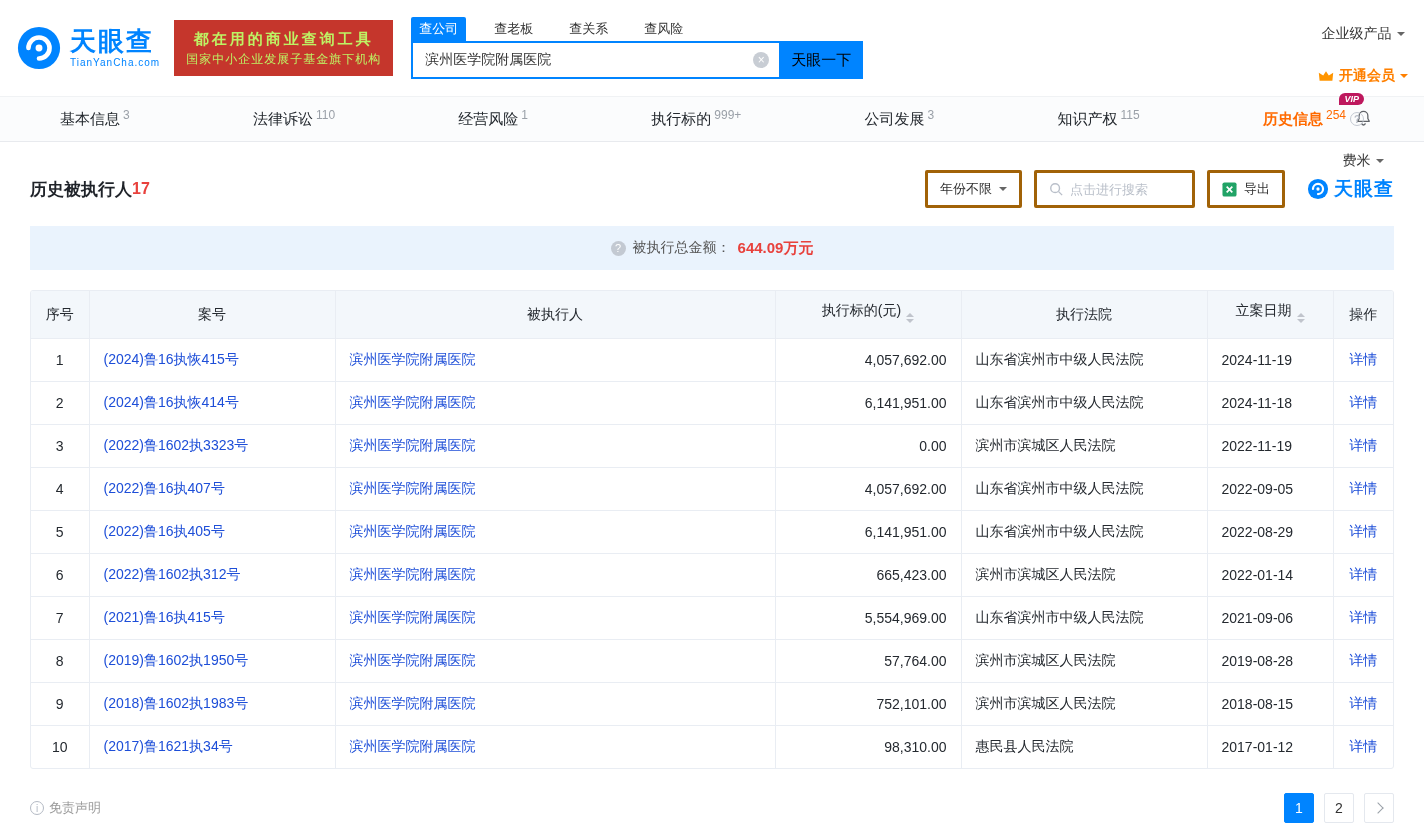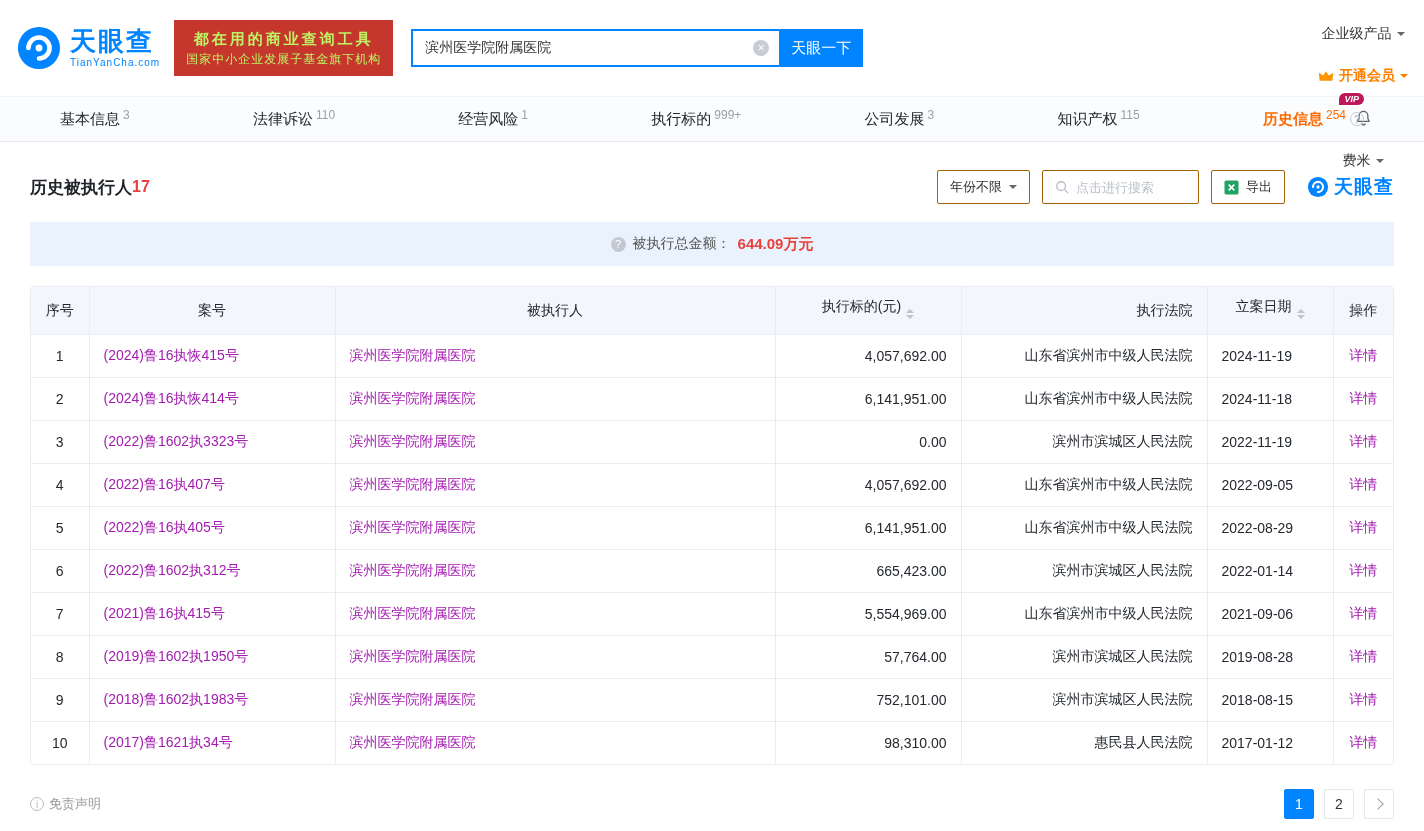--- a/index.html
+++ b/index.html
@@ -18,21 +18,21 @@
 
   .search-wrap { margin-left:18px; width:452px; }
   .s-tabs { display:flex; align-items:flex-end; gap:20px; font-size:13px; height:24px; }
   .s-tab { color:#333; cursor:pointer; padding:3px 8px; }
   .s-tab.active { background:#0084ff; color:#fff; border-radius:2px 2px 0 0; }
   .s-box { display:flex; height:38px; }
   .s-input-wrap { position:relative; flex:1; }
   .s-input { width:100%; height:38px; border:2px solid #0084ff; border-right:none; padding:0 34px 0 12px; font-size:14px; color:#333; outline:none; font-family:inherit; }
   .clear-ic { position:absolute; right:10px; top:11px; width:16px; height:16px; border-radius:50%; background:#c8cdd4; color:#fff; font-size:12px; line-height:16px; text-align:center; cursor:pointer; }
   .clear-ic::after { content:"×"; }
-  .s-btn { width:84px; background:#0084ff; color:#ffffff; border:none; font-size:15px; cursor:pointer; font-family:inherit; }
+  .s-btn { width:84px; background:#0084ff; color:#000000; border:none; font-size:15px; cursor:pointer; font-family:inherit; }
 
   .hnav { margin-left:auto; display:flex; align-items:center; gap:24px; font-size:14px; color:#333; white-space:nowrap;flex-direction:column; }
   .apps-btn { display:flex; align-items:center; gap:6px; background:#eef3f9; border-radius:3px; padding:7px 10px; cursor:pointer; font-weight:bold; color:#29466f; }
   .hnav-item { cursor:pointer; display:flex; align-items:center; gap:5px; }
   .vip-link { color:#ff8000; font-weight:bold; }
   .caret { width:0; height:0; border:4px solid transparent; border-top-color:#666; margin-top:4px; display:inline-block; }
   .caret.orange { border-top-color:#ff8000; }
   .caret.blue { border-top-color:#29466f; }
 
   
@@ -43,44 +43,44 @@
   .ctab.active .cnt { color:#ff6a00; font-weight:normal; }
   .vip-badge { position:absolute; top:-13px; right:2px; background:#be185d; color:#fff; font-size:9px; font-weight:bold; padding:1px 5px; border-radius:6px 6px 6px 0; font-style:italic; }
   .qmark { display:inline-flex; width:14px; height:14px; border-radius:50%; border:1px solid #c3c9d2; color:#b4bac4; font-size:10px; align-items:center; justify-content:center; margin-left:4px; position:relative; top:-1px; }
 
   
   .content { padding:0 30px; }
   .sec-head { margin-top:28px; display:flex; align-items:center; }
   .sec-title { font-size:17px; font-weight:bold; color:#1f2329; }
   .sec-count { color:#e8413c; font-weight:bold; font-size:16px; }
   .sec-ctrls { margin-left:auto; display:flex; align-items:center; gap:12px; }
-  .ctrl { height:34px; border:1px solid #a16207; border-radius:2px; display:flex; align-items:center; gap:7px; padding:16px 12px; font-size:13px; color:#333; background:#fff; cursor:pointer; }
+  .ctrl { height:34px; border:3px solid #a16207; border-radius:2px; display:flex; align-items:center; gap:7px; padding:16px 12px; font-size:13px; color:#333; background:#fff; cursor:pointer; }
   .ctrl input { border:none; outline:none; width:110px; font-size:13px; color:#333; font-family:inherit; }
   .ctrl input::placeholder { color:#b9bfc9; }
   .brandmark { display:flex; align-items:center; gap:5px; color:#0084ff; font-weight:bold; font-size:19px; letter-spacing:1px; margin-left:10px; }
 
   .summary { margin-top:18px; height:44px; background:#eaf3fd; display:flex; align-items:center; justify-content:center; gap:7px; font-size:14px; color:#555; }
   .q-fill { width:15px; height:15px; border-radius:50%; background:#c3c9d2; color:#fff; font-size:11px; display:inline-flex; align-items:center; justify-content:center; }
   .summary b { color:#e8413c; font-size:15px; }
 
   
   .tbl-wrap { margin-top:20px; border:1px solid #e9edf3; border-radius:3px; overflow:hidden; }
   table { width:100%; border-collapse:collapse; font-size:14px; }
   th { background:#f3f7fb; font-weight:normal; color:#24292f; padding:11px 14px; border-bottom:1px solid #e9edf3; border-right:1px solid #e9edf3; text-align:center; white-space:nowrap; }
   th:last-child, td:last-child { border-right:none; }
   td { padding:12px 14px; border-bottom:1px solid #e9edf3; border-right:1px solid #e9edf3; color:#24292f; }
   tr:last-child td { border-bottom:none; }
   .c-no { text-align:center; width:58px; }
   .c-case { width:246px; }
   .c-person { width:440px; }
   .c-amount { width:186px; text-align:right; }
-  .c-court { width:246px;text-align:right; }
+  .c-court { width:246px; }
   .c-date { width:126px; }
   .c-action { text-align:center; }
-  .lnk { color:#a21caf; cursor:pointer; text-decoration:none; }
+  .lnk { color:#1d4ed8; cursor:pointer; text-decoration:none; }
   .sort { display:inline-flex; flex-direction:column; margin-left:5px; vertical-align:-2px; }
   .sort i { width:0; height:0; border:4px solid transparent; display:block; }
   .sort .up { border-bottom-color:#c0c4cc; margin-bottom:2px; }
   .sort .dn { border-top-color:#c0c4cc; }
 
   
   .foot { margin-top:24px; display:flex; align-items:center; }
   .disclaimer { display:flex; align-items:center; gap:5px; color:#999; font-size:13px; cursor:pointer; }
   .i-ic { width:14px; height:14px; border-radius:50%; border:1px solid #b4bac4; color:#b4bac4; font-size:10px; display:inline-flex; align-items:center; justify-content:center; }
   .pager { margin-left:auto; display:flex; align-items:center; gap:10px; }
@@ -105,20 +105,26 @@
         <span class="logo-domain">TianYanCha.com</span>
       </div>
     </div>
 
     <div class="promo">
       <div class="promo-l1">都在用的商业查询工具</div>
       <div class="promo-l2">国家中小企业发展子基金旗下机构</div>
     </div>
 
     <div class="search-wrap">
+      <div class="s-tabs">
+        <span class="s-tab active">查公司</span>
+        <span class="s-tab">查老板</span>
+        <span class="s-tab">查关系</span>
+        <span class="s-tab">查风险</span>
+      </div>
       <div class="s-box">
         <div class="s-input-wrap">
           <input class="s-input" type="text" value="滨州医学院附属医院" style="">
           <span class="clear-ic"></span>
         </div>
         <button class="s-btn">天眼一下</button>
       </div>
     </div>
 
     <div class="hnav">

